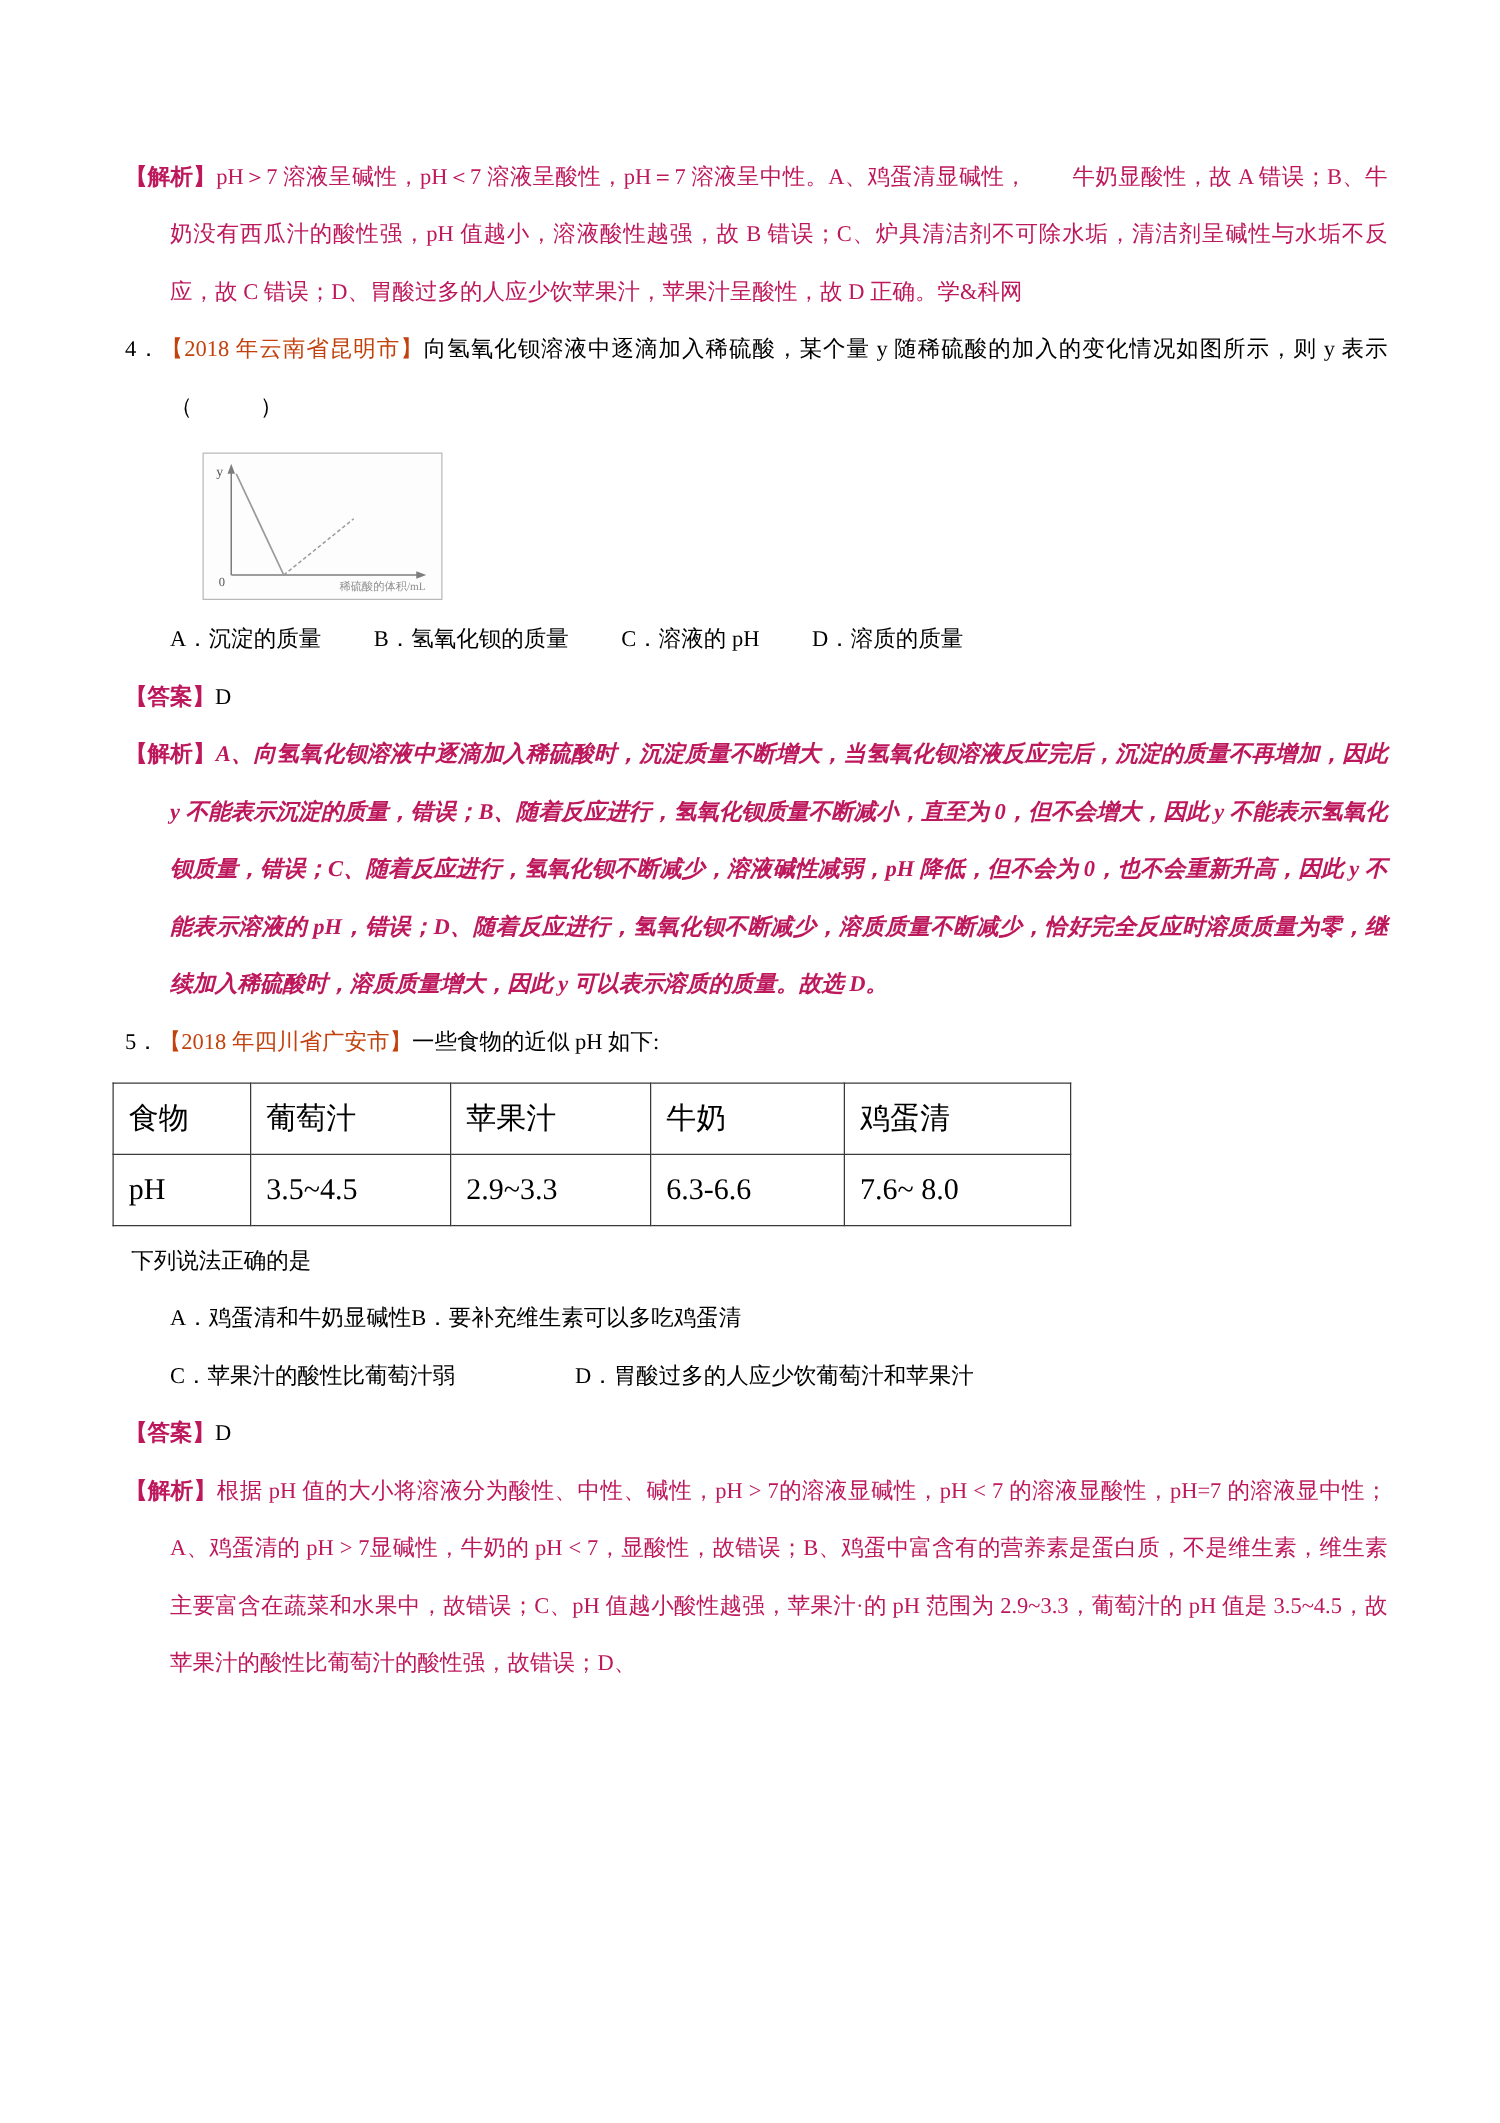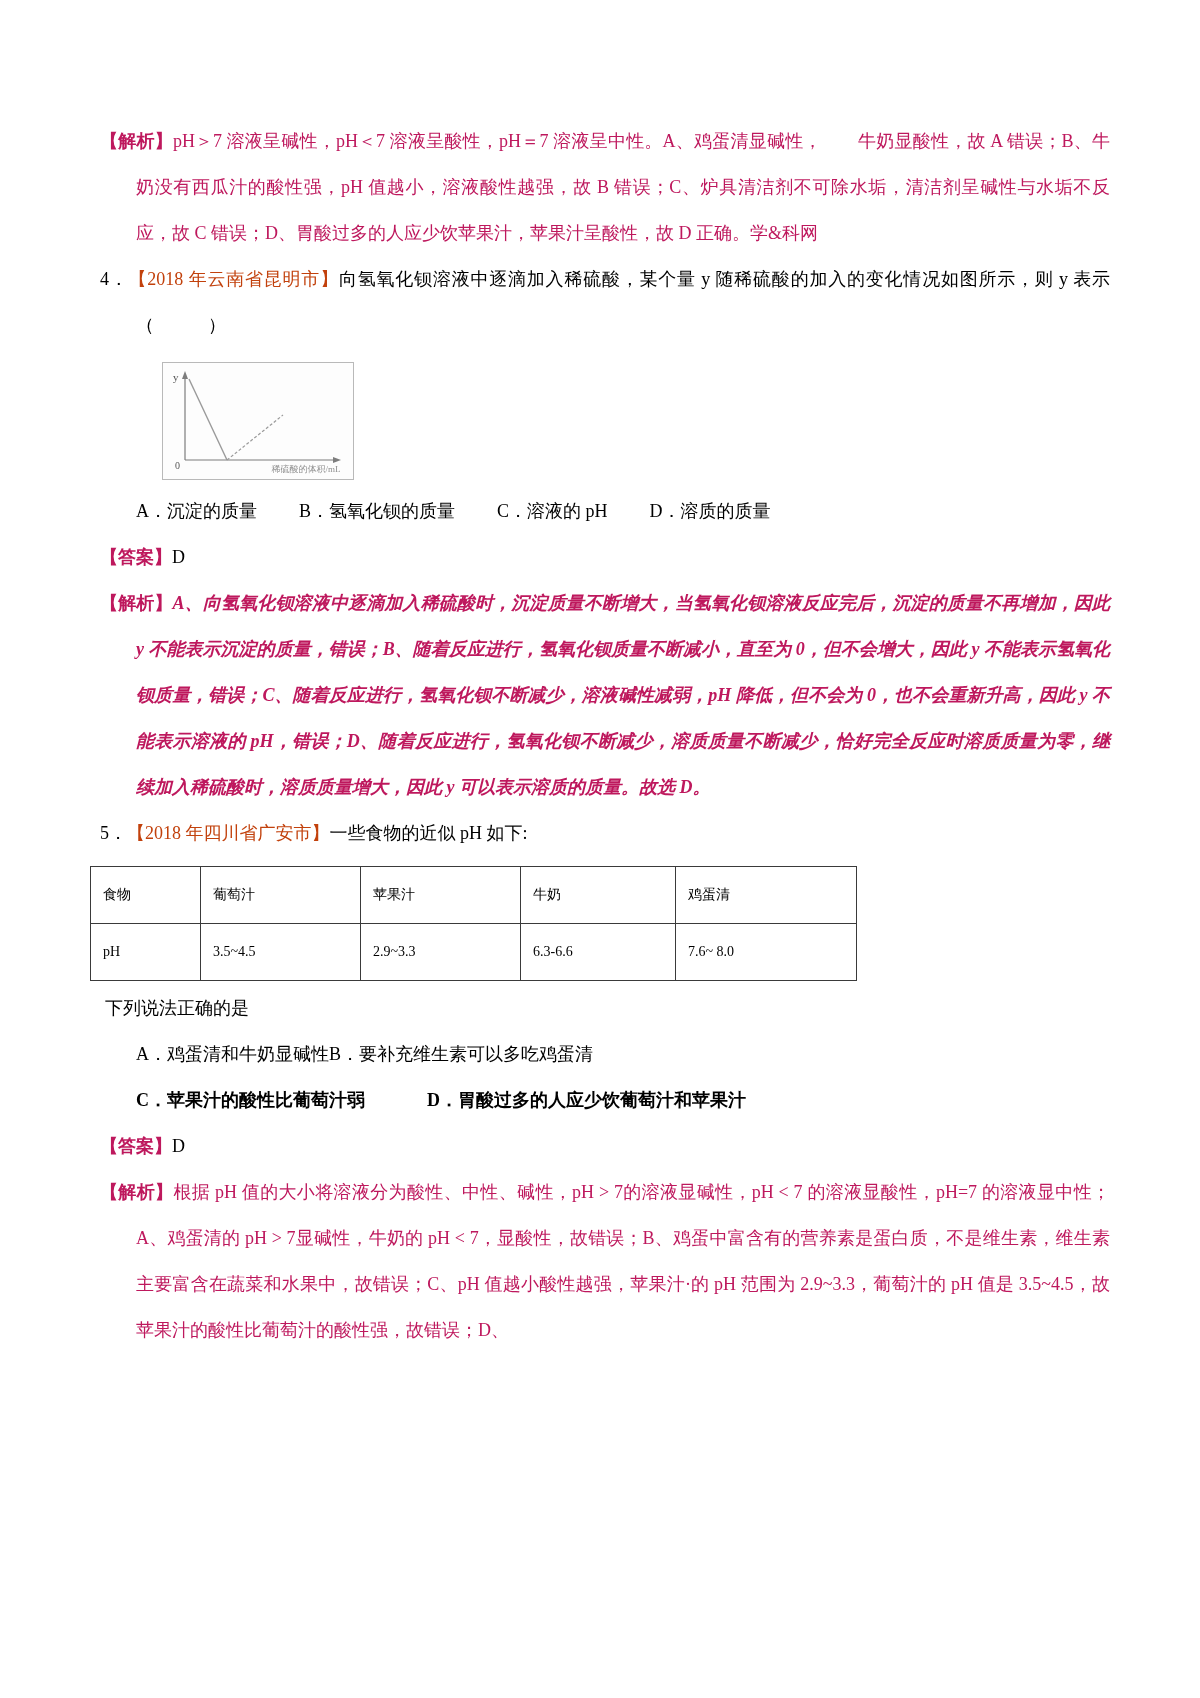--- a/index.html
+++ b/index.html
@@ -20,27 +20,27 @@
   .lbl{font-weight:bold;}
   .boldtxt{font-weight:bold;font-style:italic;}
   .answer-letter{color:#000;}
 
   .graph-wrap{margin:14px 0 8px 62px;width:190px;}
   .graph-box{display:block;border:1px solid #b9b9b9;background:#fdfdfd;}
 
   .options-row{display:flex;margin-left:36px;align-items:center;}
   .q4-opts{gap:42px;}
   .q5-opts1{}
-  .q5-opts2{gap:62px;font-weight:bold;}
+  .q5-opts2{gap:96px;}
 
   table.food{border-collapse:collapse;table-layout:fixed;width:766px;margin:10px 0 4px -10px;}
   table.food td{
     border:1px solid #3a3a3a;height:56px;
     padding:0 12px;vertical-align:middle;line-height:24px;
-    font-size:14px;
+    font-size:24px;
   }
   .prompt{margin-left:5px;}
 
   .watermark{
     position:absolute;top:700px;left:140px;z-index:-1;
     font-size:120px;letter-spacing:28px;
     color:#8a8a8a;opacity:0.10;
     transform:rotate(-16deg);
     white-space:nowrap;pointer-events:none;
     font-family:"Liberation Serif","DejaVu Serif",serif;

